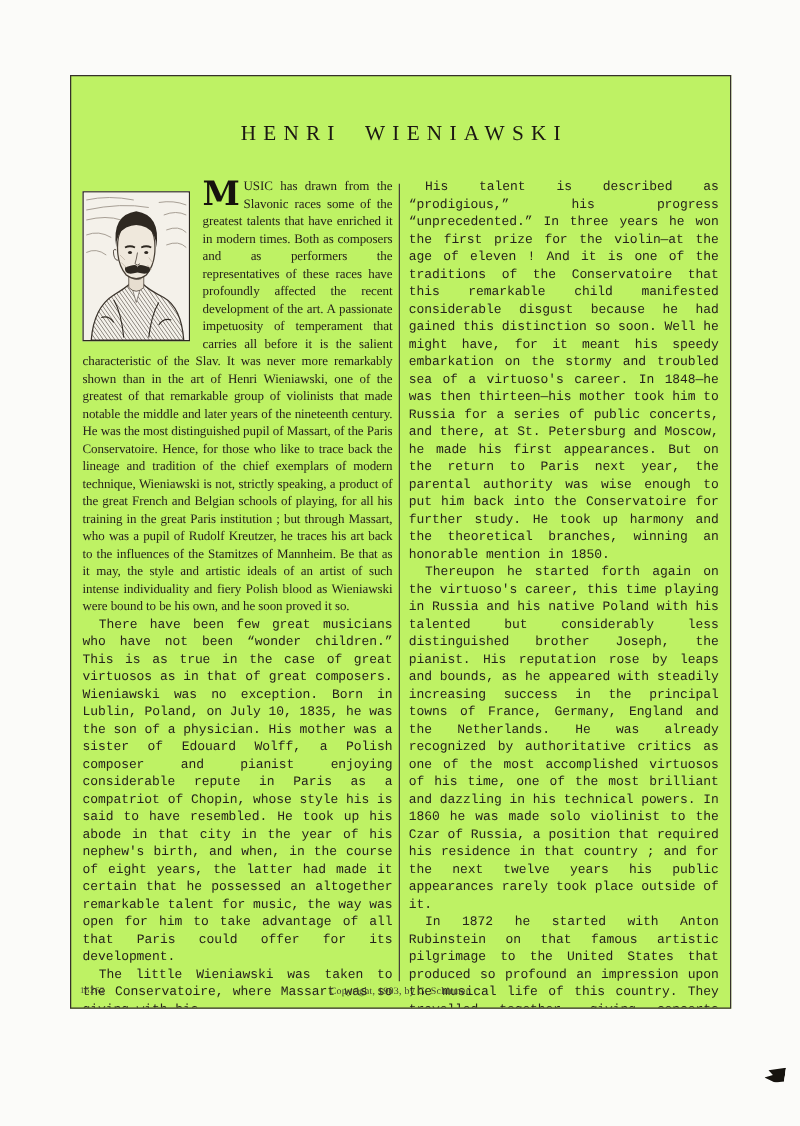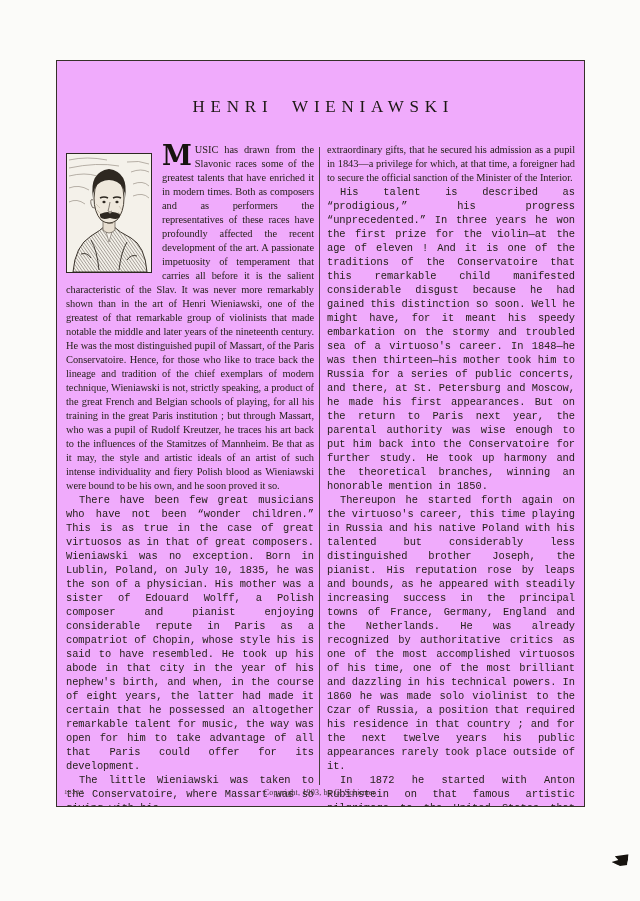--- a/index.html
+++ b/index.html
@@ -5,21 +5,21 @@
   html,body { margin:0; padding:0; }
   body {
     width:640px; height:901px; position:relative;
     background:#fbfbf9;
     font-family:"Liberation Serif", serif;
     color:#26221c;
     overflow:hidden;
   }
   .frame {
     position:absolute; left:56px; top:60px; width:527px; height:745px;
-    border:1px solid #36312a; background:#f0abfc; overflow:hidden;
+    border:1px solid #36312a; background:#bef264; overflow:hidden;
   }
   .title {
     margin:36px 0 0; text-align:center;
     font-size:17px; font-weight:500; letter-spacing:0.34em; text-indent:0.34em;
     word-spacing:9px; color:#1c1813;
   }
   .columns { display:flex; margin:26px 9px 0; gap:13px; }
   .col {
     width:248px; font-size:10.4px; line-height:14px;
     text-align:justify; letter-spacing:-0.05px;
@@ -90,21 +90,20 @@
             <path d="M29,50 L33,54 M30,56 L34,60 M52,52 L55,56 M51,58 L54,62" stroke="#b3a896" stroke-width="0.5"></path>
             <path d="M24,86 Q30,96 32,116 M60,88 Q54,98 52,116 M14,100 Q20,98 24,104 M70,102 Q64,100 60,106" stroke="#2e2821" stroke-width="0.9" fill="none"></path>
           </svg>
         </span><span class="dropcap">M</span><span>USIC has drawn from the Slavonic races some of the greatest talents that have enriched it in modern times. Both as composers and as performers the representatives of these races have profoundly affected the recent development of the art. A passionate impetuosity of temperament that carries all before it is the salient characteristic of the Slav. It was never more remarkably shown than in the art of Henri Wieniawski, one of the greatest of that remarkable group of violinists that made notable the middle and later years of the nineteenth century. He was the most distinguished pupil of Massart, of the Paris Conservatoire. Hence, for those who like to trace back the lineage and tradition of the chief exemplars of modern technique, Wieniawski is not, strictly speaking, a product of the great French and Belgian schools of playing, for all his training in the great Paris institution ; but through Massart, who was a pupil of Rudolf Kreutzer, he traces his art back to the influences of the Stamitzes of Mannheim. Be that as it may, the style and artistic ideals of an artist of such intense individuality and fiery Polish blood as Wieniawski were bound to be his own, and he soon proved it so.</span>
       </p>
       <p class="p indent">There have been few great musicians who have not been “wonder children.” This is as true in the case of great virtuosos as in that of great composers. Wieniawski was no exception. Born in Lublin, Poland, on July 10, 1835, he was the son of a physician. His mother was a sister of Edouard Wolff, a Polish composer and pianist enjoying considerable repute in Paris as a compatriot of Chopin, whose style his is said to have resembled. He took up his abode in that city in the year of his nephew's birth, and when, in the course of eight years, the latter had made it certain that he possessed an altogether remarkable talent for music, the way was open for him to take advantage of all that Paris could offer for its development.</p>
       <p class="p indent">The little Wieniawski was taken to the Conservatoire, where Massart was so giving with his</p>
     </div>
 
     <div class="col">
-      <p class="p">extraordinary gifts, that he secured his admission as a pupil in 1843—a privilege for which, at that time, a foreigner had to secure the official sanction of the Minister of the Interior.</p>
       <p class="p indent">His talent is described as “prodigious,” his progress “unprecedented.” In three years he won the first prize for the violin—at the age of eleven ! And it is one of the traditions of the Conservatoire that this remarkable child manifested considerable disgust because he had gained this distinction so soon. Well he might have, for it meant his speedy embarkation on the stormy and troubled sea of a virtuoso's career. In 1848—he was then thirteen—his mother took him to Russia for a series of public concerts, and there, at St. Petersburg and Moscow, he made his first appearances. But on the return to Paris next year, the parental authority was wise enough to put him back into the Conservatoire for further study. He took up harmony and the theoretical branches, winning an honorable mention in 1850.</p>
       <p class="p indent">Thereupon he started forth again on the virtuoso's career, this time playing in Russia and his native Poland with his talented but considerably less distinguished brother Joseph, the pianist. His reputation rose by leaps and bounds, as he appeared with steadily increasing success in the principal towns of France, Germany, England and the Netherlands. He was already recognized by authoritative critics as one of the most accomplished virtuosos of his time, one of the most brilliant and dazzling in his technical powers. In 1860 he was made solo violinist to the Czar of Russia, a position that required his residence in that country ; and for the next twelve years his public appearances rarely took place outside of it.</p>
       <p class="p indent">In 1872 he started with Anton Rubinstein on that famous artistic pilgrimage to the United States that produced so profound an impression upon the musical life of this country. They travelled together, giving concerts jointly in many cities of the East and Middle West, until Rubinstein, to whom, as is well known, the whole expedition was an artistic misery, went back to Europe. He left Wieniawski to continue his travels alone as far as the Pacific coast.</p>
     </div>
 
   </div>
 
   <div class="divider"></div>
 
   <div class="footer">

